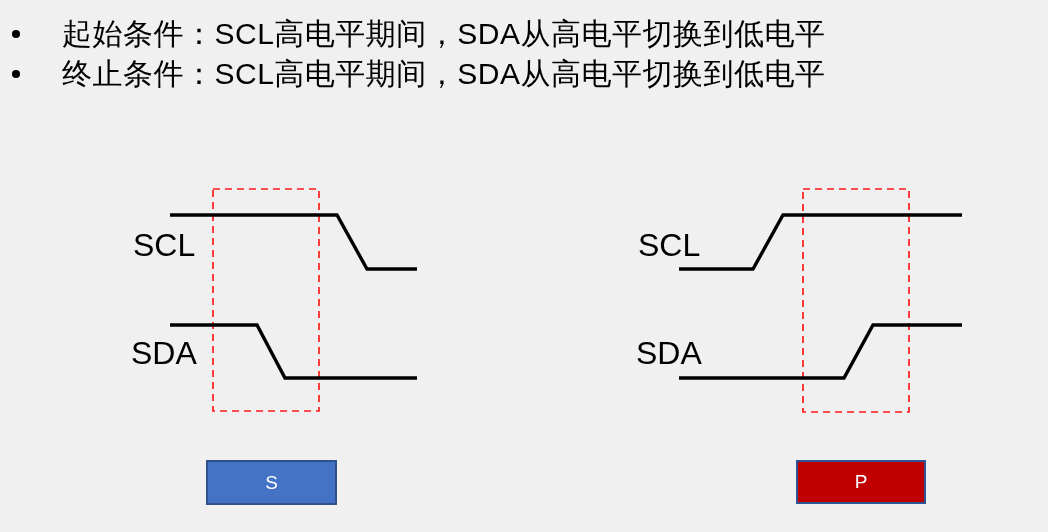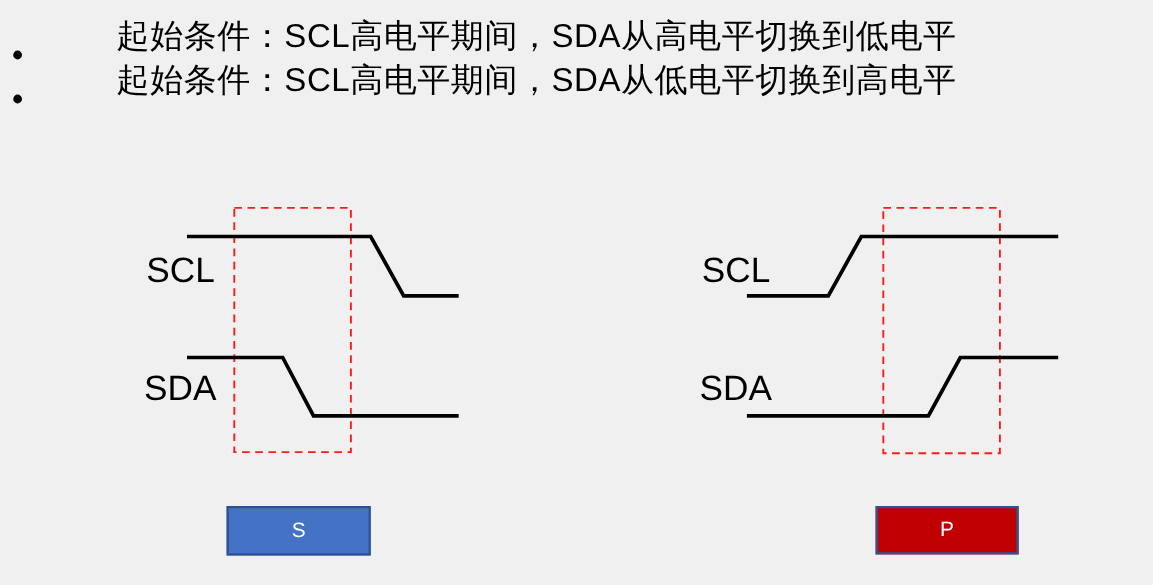--- a/index.html
+++ b/index.html
@@ -7,21 +7,21 @@
     width: 1048px; height: 532px;
     background: var(--background, #F0F0F0);
     font-family: "Liberation Sans", "DejaVu Sans", sans-serif;
     color: var(--text, #000000);
     overflow: hidden;
   }
   .slide { position: relative; width: 1048px; height: 532px; }
 
   
   .bullets { position: absolute; left: 0; top: 14px; }
-  .bullet-row { display: flex; align-items: flex-end; height: 40px; gap: 44px; }
+  .bullet-row { display: flex; align-items: center; height: 40px; }
   .dot {
     width: 8px; height: 8px; border-radius: 50%;
     background: var(--text, #000); margin-left: 12px; flex: 0 0 auto;
   }
   .bullet-text {
     margin-left: 42px; font-size: 30px; line-height: 40px;
     white-space: nowrap; letter-spacing: 0.5px;
   }
 
   
@@ -55,21 +55,21 @@
 
 <div class="slide">
 
   <div class="bullets">
     <div class="bullet-row">
       <span class="dot"></span>
       <span class="bullet-text">起始条件：SCL高电平期间，SDA从高电平切换到低电平</span>
     </div>
     <div class="bullet-row">
       <span class="dot"></span>
-      <span class="bullet-text">起始条件：SCL高电平期间，SDA从低电平切换到高电平</span>
+      <span class="bullet-text">终止条件：SCL高电平期间，SDA从高电平切换到低电平</span>
     </div>
   </div>
 
   <svg class="wave-svg" width="1048" height="532" viewBox="0 0 1048 532">
 
     <polygon class="hl-box" points="213,189 319,189 319,411 213,411"></polygon>
     <polyline class="wave" points="170,215 337,215 367,269 417,269"></polyline>
     <polyline class="wave" points="170,325 257,325 285,378 417,378"></polyline>
 
     <polygon class="hl-box" points="803,189 909,189 909,412 803,412"></polygon>

